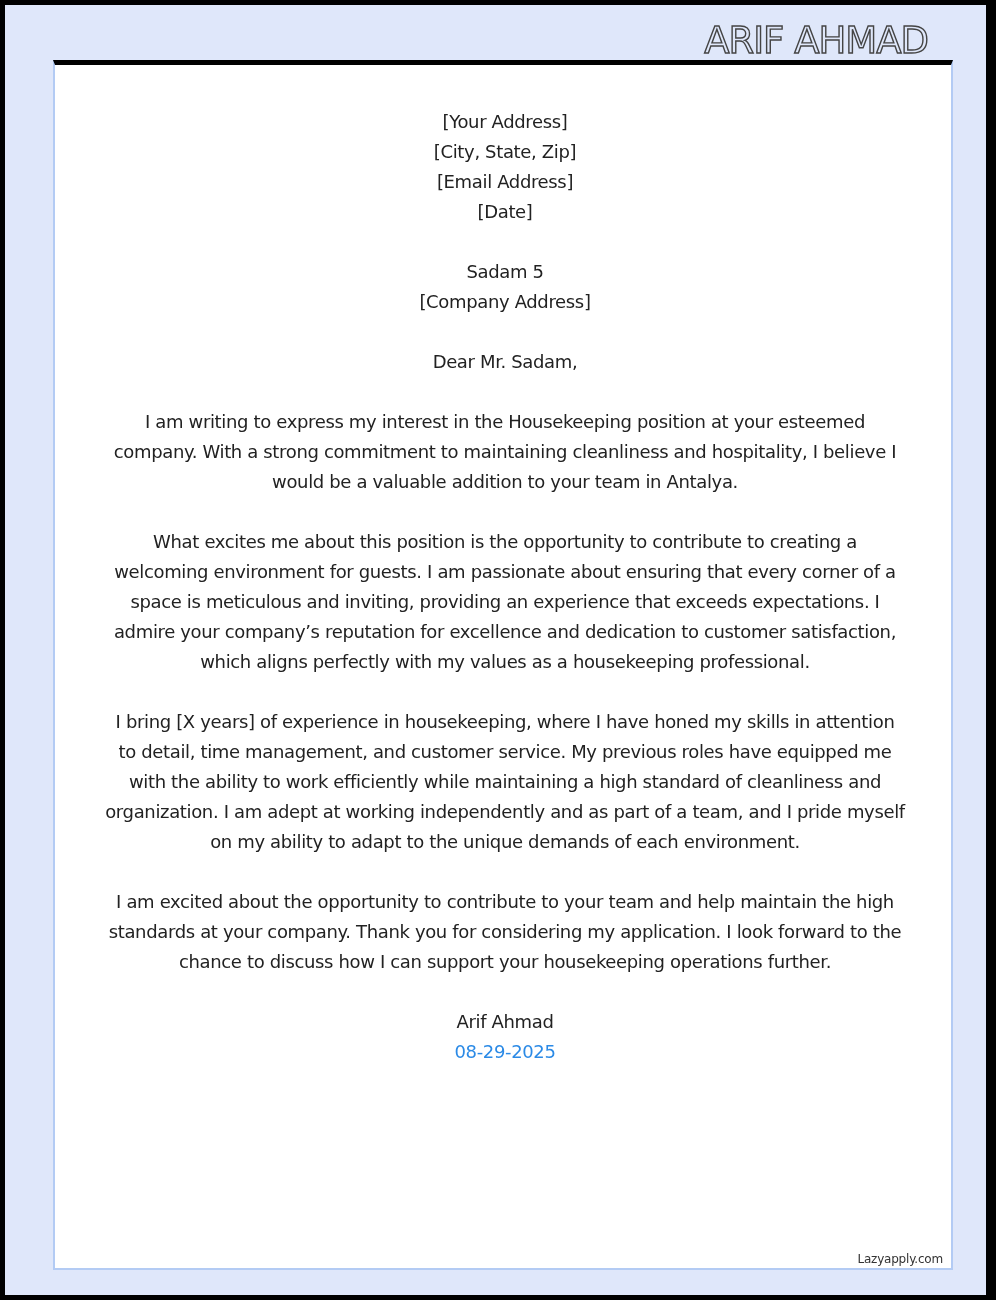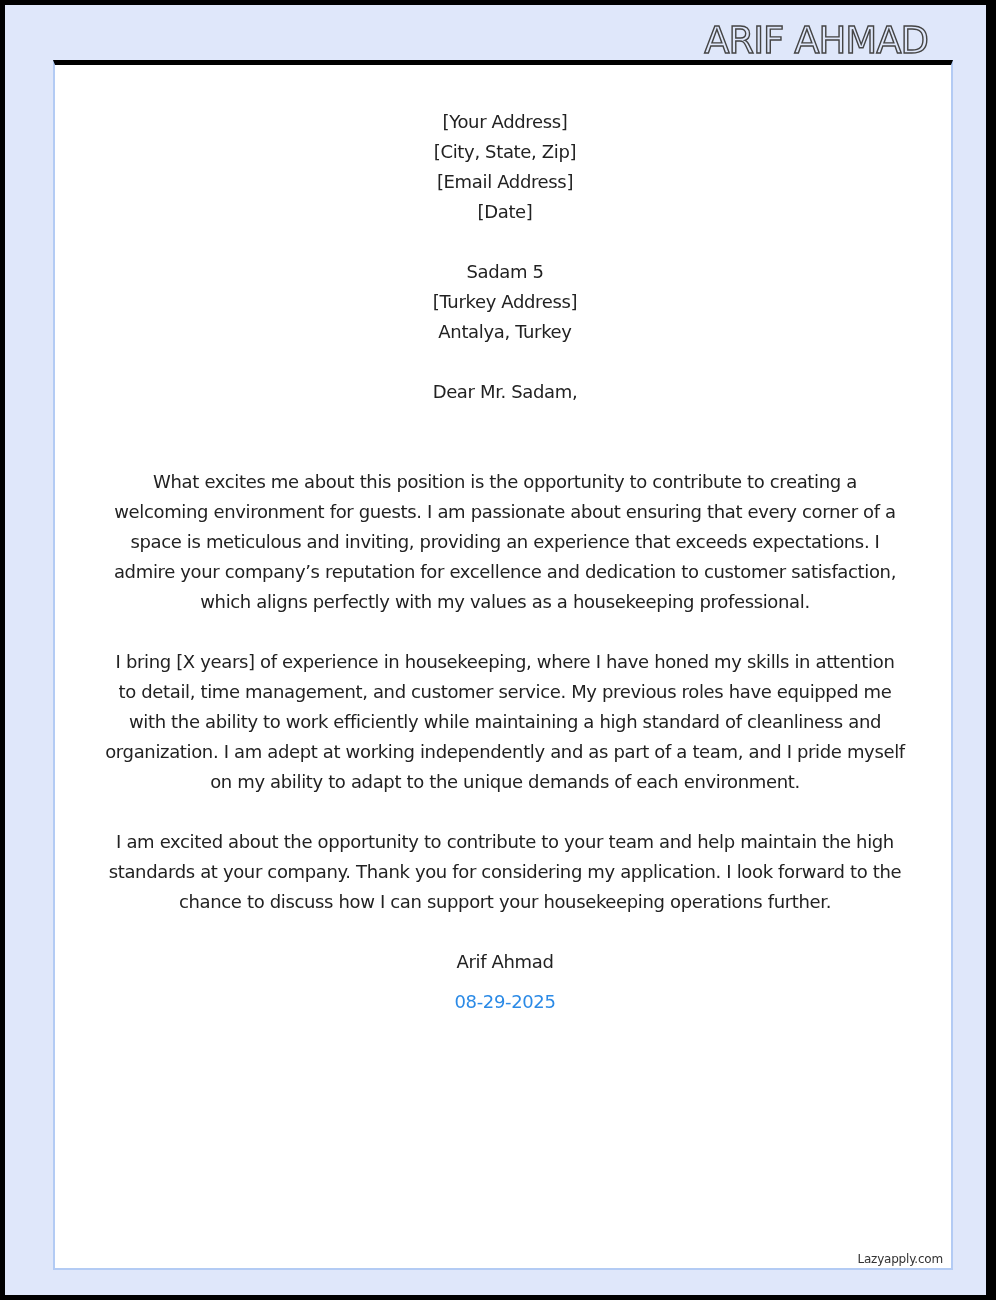--- a/index.html
+++ b/index.html
@@ -50,21 +50,20 @@
     font-size: 18px;
     line-height: 30px;
     color: #222222;
     letter-spacing: -0.35px;
   }
   .line { display: block; white-space: nowrap; }
   .gap { height: 30px; }
   .para { margin: 0; }
   .date-stamp {
     color: #2b8ae6;
-    margin-top: 10px;
     display: block;
   }
   .footer-brand {
     position: absolute;
     right: 8px;
     bottom: 2px;
     font-size: 12px;
     color: #333333;
     letter-spacing: -0.2px;
   }
@@ -82,30 +81,30 @@
         <span class="line">[Your Address]</span>
         <span class="line">[City, State, Zip]</span>
         <span class="line">[Email Address]</span>
         <span class="line">[Date]</span>
       </div>
 
       <div class="gap"></div>
 
       <div>
         <span class="line">Sadam 5</span>
-        <span class="line">[Turkey Address]</span>
-        <span class="line">Antalya, Turkey</span>
+        <span class="line">[Company Address]</span>
       </div>
 
       <div class="gap"></div>
 
       <p class="para">Dear Mr. Sadam,</p>
 
       <div class="gap"></div>
 
+      <p class="para">I am writing to express my interest in the Housekeeping position at your esteemed company. With a strong commitment to maintaining cleanliness and hospitality, I believe I would be a valuable addition to your team in Antalya.</p>
       <div class="gap"></div>
       <p class="para">What excites me about this position is the opportunity to contribute to creating a welcoming environment for guests. I am passionate about ensuring that every corner of a space is meticulous and inviting, providing an experience that exceeds expectations. I admire your company’s reputation for excellence and dedication to customer satisfaction, which aligns perfectly with my values as a housekeeping professional.</p>
       <div class="gap"></div>
       <p class="para">I bring [X years] of experience in housekeeping, where I have honed my skills in attention to detail, time management, and customer service. My previous roles have equipped me with the ability to work efficiently while maintaining a high standard of cleanliness and organization. I am adept at working independently and as part of a team, and I pride myself on my ability to adapt to the unique demands of each environment.</p>
       <div class="gap"></div>
       <p class="para">I am excited about the opportunity to contribute to your team and help maintain the high standards at your company. Thank you for considering my application. I look forward to the chance to discuss how I can support your housekeeping operations further.</p>
 
       <div class="gap"></div>
 
       <div>

